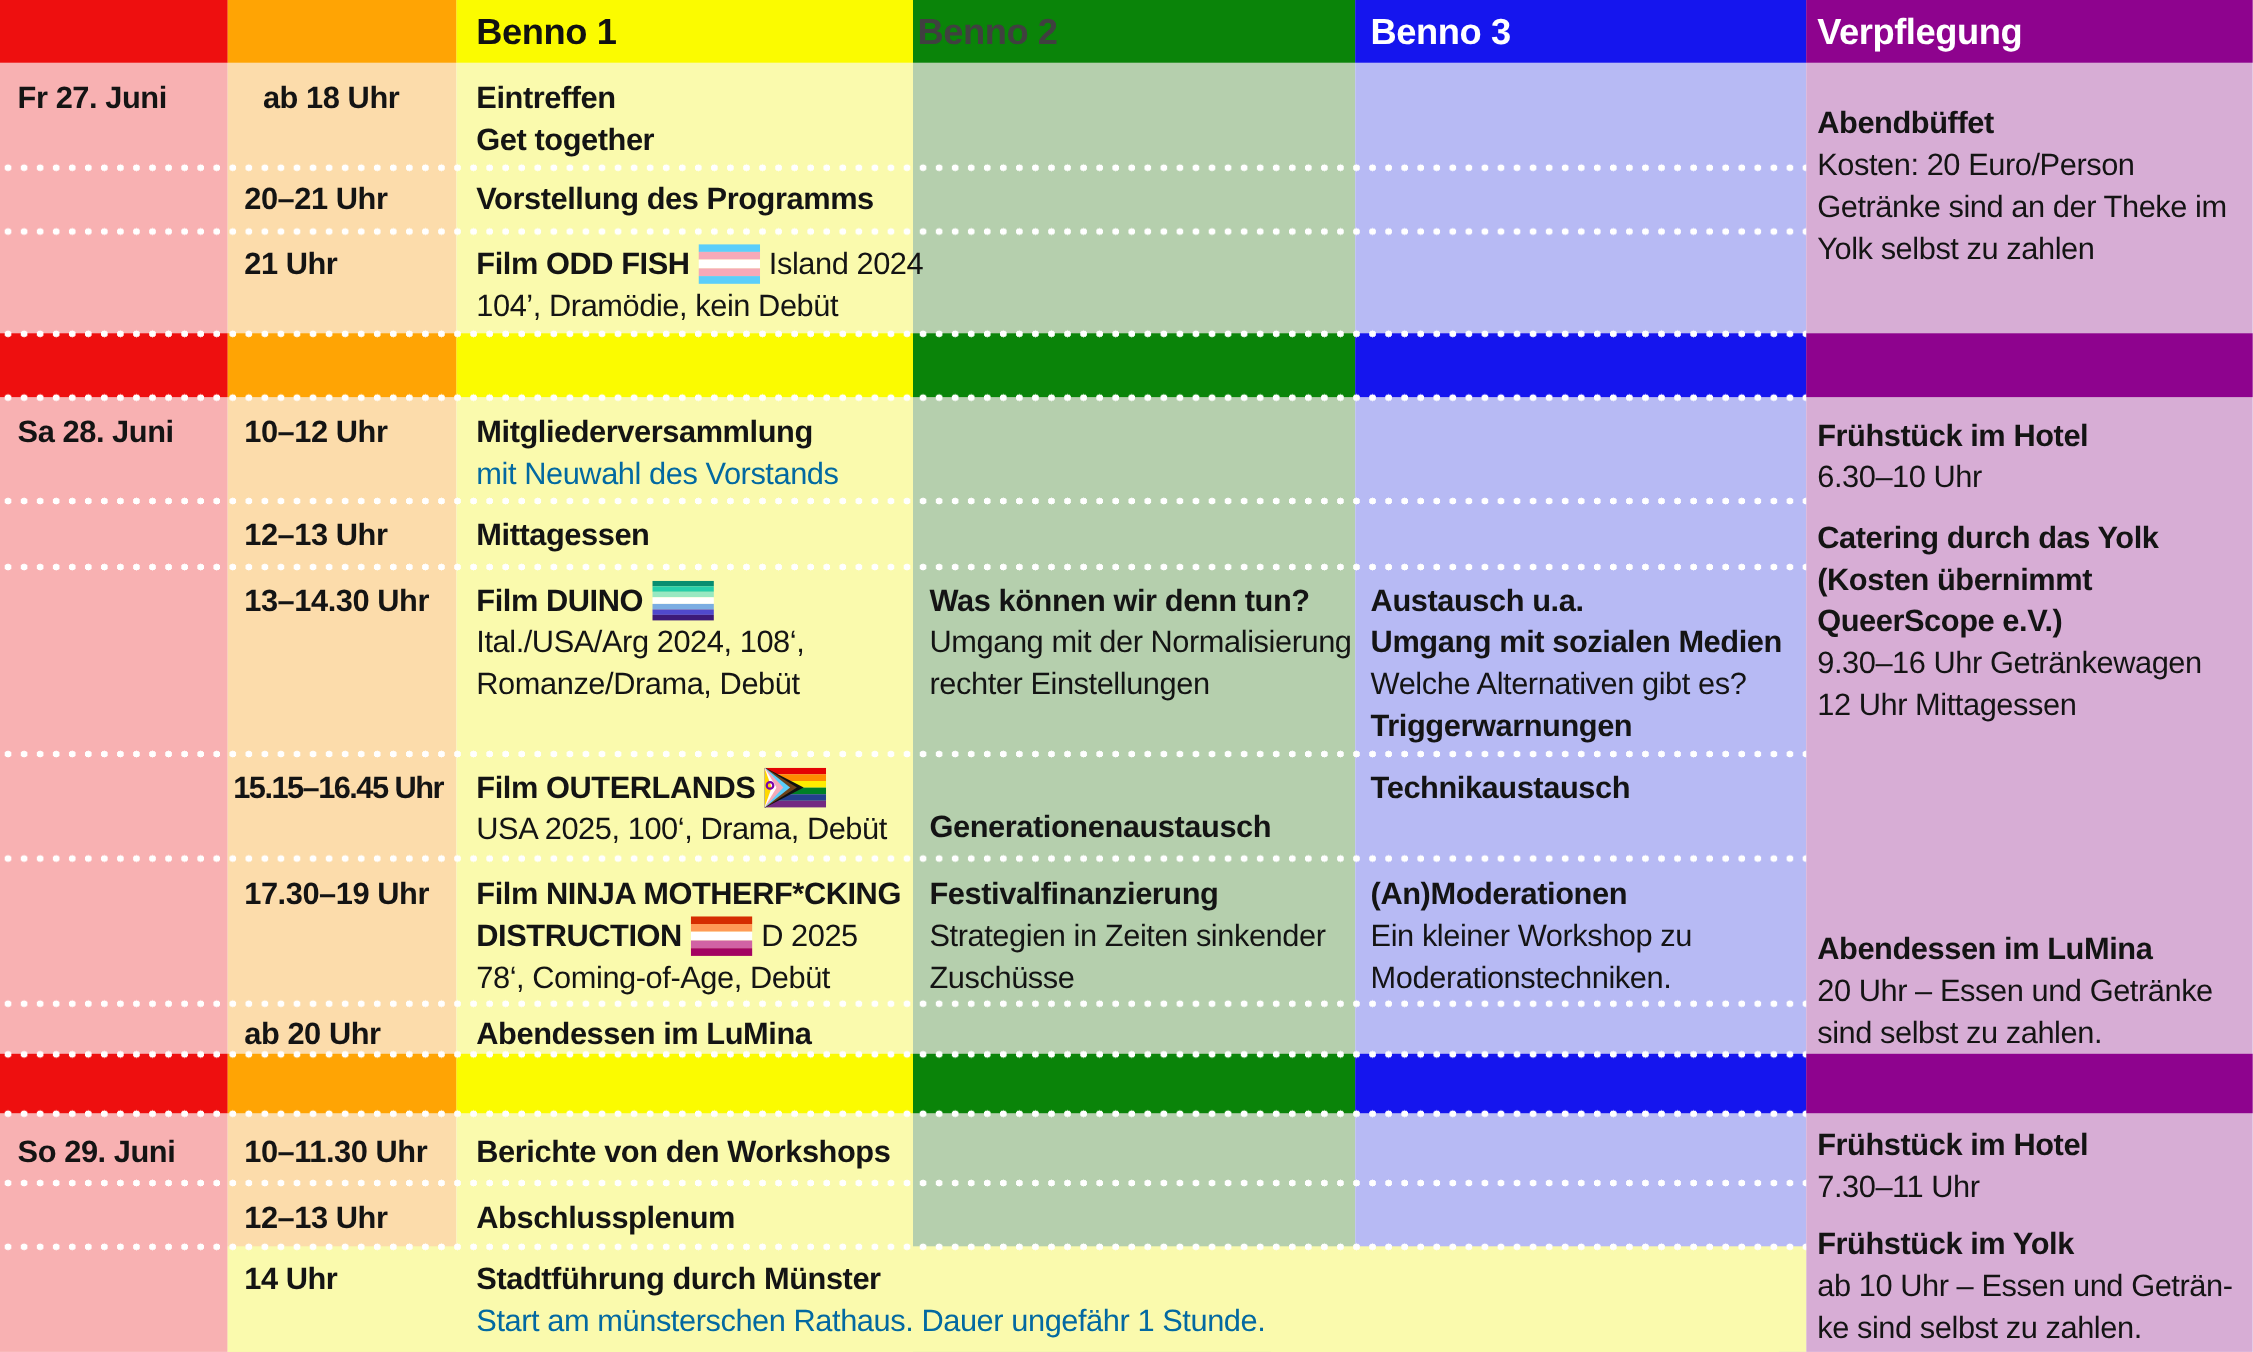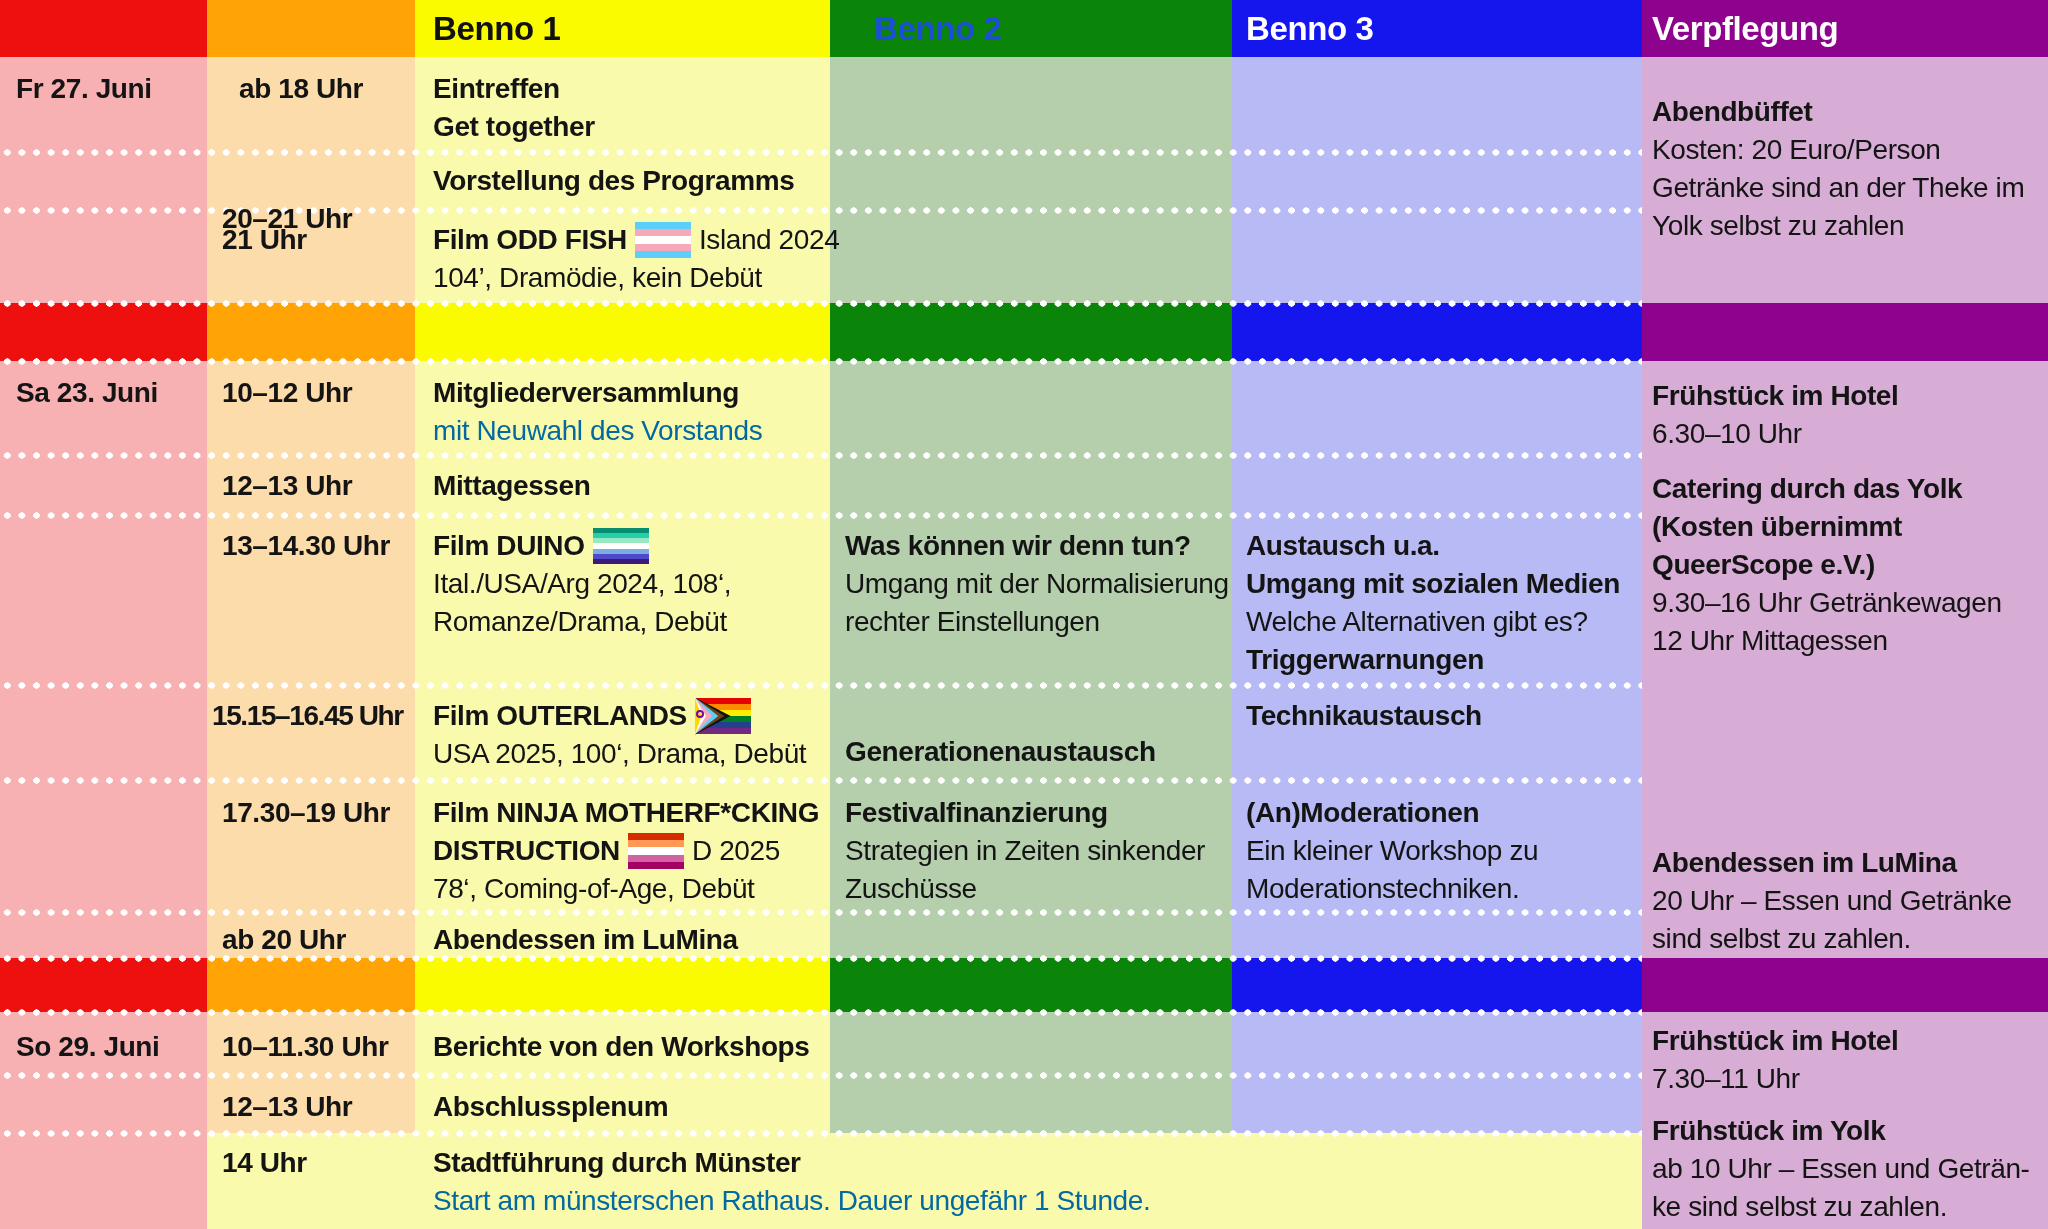--- a/index.html
+++ b/index.html
@@ -45,21 +45,21 @@
 
   <div class="overlay-yellow" style="left: 207px; top: 1133px; width: 1435px; height: 96px; background: rgb(250, 250, 173);"></div>
 
   <div class="hdr" style="left: 0px; width: 207px; background: rgb(238, 15, 15);"></div>
   <div class="hdr" style="left: 207px; width: 208px; background: rgb(255, 164, 4);"></div>
   <div class="hdr" style="left: 415px; width: 415px; background: rgb(251, 251, 0);"></div>
   <div class="hdr" style="left: 830px; width: 402px; background: rgb(10, 132, 9);"></div>
   <div class="hdr" style="left: 1232px; width: 410px; background: rgb(21, 21, 238);"></div>
   <div class="hdr" style="left: 1642px; width: 406px; background: rgb(142, 3, 142);"></div>
   <div class="hdr-label" style="left:433px;color:#111;">Benno 1</div>
-  <div class="hdr-label" style="left:874px;color:#1d4ed8;">Benno 2</div>
+  <div class="hdr-label" style="left:834px;color:#404040;">Benno 2</div>
   <div class="hdr-label" style="left:1246px;color:#fff;">Benno 3</div>
   <div class="hdr-label" style="left:1652px;color:#fff;">Verpflegung</div>
 
   <div class="band" style="left:0;top:303px;width:2048px;height:58px;">
     <div class="bandseg" style="left: 0px; width: 207px; background: rgb(238, 15, 15);"></div>
     <div class="bandseg" style="left: 207px; width: 208px; background: rgb(255, 164, 4);"></div>
     <div class="bandseg" style="left: 415px; width: 415px; background: rgb(251, 251, 0);"></div>
     <div class="bandseg" style="left: 830px; width: 402px; background: rgb(10, 132, 9);"></div>
     <div class="bandseg" style="left: 1232px; width: 410px; background: rgb(21, 21, 238);"></div>
     <div class="bandseg" style="left: 1642px; width: 406px; background: rgb(142, 3, 142);"></div>
@@ -87,21 +87,21 @@
   <div class="dots" style="top:1071px;"></div>
   <div class="dots" style="top:1129px;"></div>
 
   <div class="tb b" style="left:16px;top:70px;">Fr 27. Juni</div>
   <div class="tb b" style="left:239px;top:70px;">ab 18 Uhr</div>
   <div class="tb" style="left:433px;top:70px;">
     <div class="b">Eintreffen</div>
     <div class="b">Get together</div>
   </div>
 
-  <div class="tb b" style="left:222px;top:162px;margin-top:38px;">20–21 Uhr</div>
+  <div class="tb b" style="left:222px;top:162px;">20–21 Uhr</div>
   <div class="tb b" style="left:433px;top:162px;">Vorstellung des Programms</div>
 
   <div class="tb b" style="left:222px;top:221px;">21 Uhr</div>
   <div class="tb" style="left:433px;top:221px;">
     <div class="line">
       <span class="b">Film ODD FISH</span>
       <span class="flag">
           <i style="background: rgb(91, 206, 250); height: 20%;"></i>
           <i style="background: rgb(245, 169, 184); height: 20%;"></i>
           <i style="background: rgb(255, 255, 255); height: 20%;"></i>
@@ -113,21 +113,21 @@
     <div>104’, Dramödie, kein Debüt</div>
   </div>
 
   <div class="tb" style="left:1652px;top:93px;">
     <div class="b">Abendbüffet</div>
     <div>Kosten: 20 Euro/Person</div>
     <div>Getränke sind an der Theke im</div>
     <div>Yolk selbst zu zahlen</div>
   </div>
 
-  <div class="tb b" style="left:16px;top:374px;">Sa 23. Juni</div>
+  <div class="tb b" style="left:16px;top:374px;">Sa 28. Juni</div>
 
   <div class="tb b" style="left:222px;top:374px;">10–12 Uhr</div>
   <div class="tb" style="left:433px;top:374px;">
     <div class="b">Mitgliederversammlung</div>
     <div class="g">mit Neuwahl des Vorstands</div>
   </div>
 
   <div class="tb b" style="left:222px;top:467px;">12–13 Uhr</div>
   <div class="tb b" style="left:433px;top:467px;">Mittagessen</div>
 

